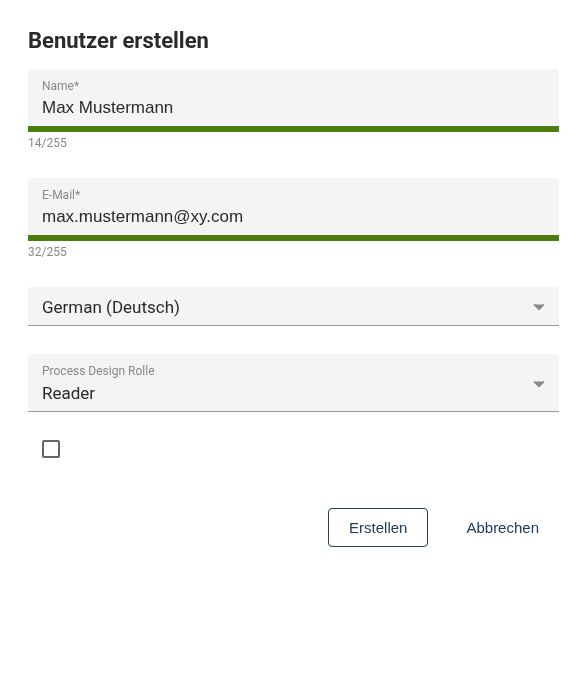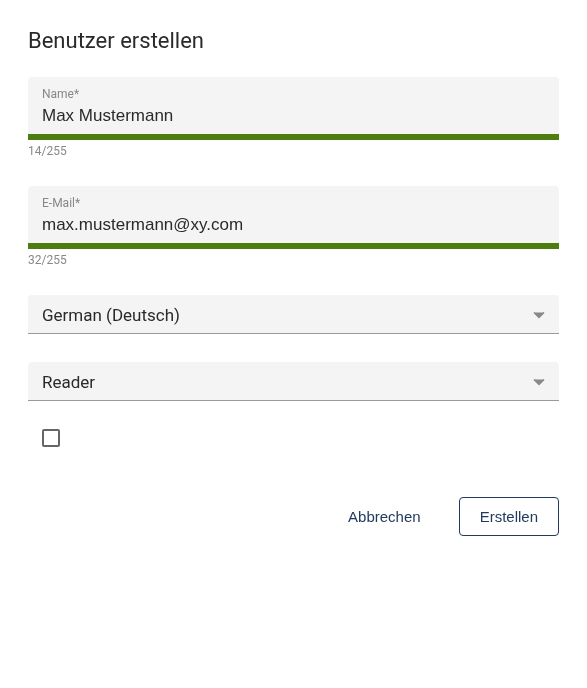--- a/index.html
+++ b/index.html
@@ -10,23 +10,23 @@
     body {
       font-family: -apple-system, BlinkMacSystemFont, "Segoe UI", Roboto, Arial, sans-serif;
       background: #ffffff;
       width: 587px;
       height: 688px;
       padding: 28px 28px;
       color: #333;
     }
     .page-title {
       font-size: 22px;
-      font-weight: 400;
+      font-weight: 700;
       color: #2a2a2a;
-      margin-bottom: 24px;
+      margin-bottom: 16px;
     }
     .field {
       background: #f4f4f4;
       border-radius: 4px 4px 0 0;
       padding: 10px 14px 8px 14px;
       border-bottom: 6px solid #4d7c0f;
       position: relative;
       margin-bottom: 4px;
     }
     .field-label {
@@ -131,28 +131,29 @@
 <div class="select-field">
   <span class="field-value">German (Deutsch)</span>
   <span class="dropdown-icon">
     <svg width="12" height="8" viewBox="0 0 12 8">
         <path d="M1 1 L6 6 L11 1" stroke="#888" stroke-width="1.5" fill="#888"></path>
       </svg>
   </span>
 </div>
 
 <div class="select-field">
+  <span class="field-label">Process Design Rolle</span>
   <span class="field-value">Reader</span>
   <span class="dropdown-icon">
     <svg width="12" height="8" viewBox="0 0 12 8">
         <path d="M1 1 L6 6 L11 1" stroke="#888" stroke-width="1.5" fill="#888"></path>
       </svg>
   </span>
 </div>
 
 <div class="checkbox-row">
   <div class="checkbox"></div>
 </div>
 
 <div class="button-row">
+  <button class="btn btn-create">Erstellen</button>
   <button class="btn btn-cancel">Abbrechen</button>
-  <button class="btn btn-create">Erstellen</button>
 </div>
 
 </body></html>

